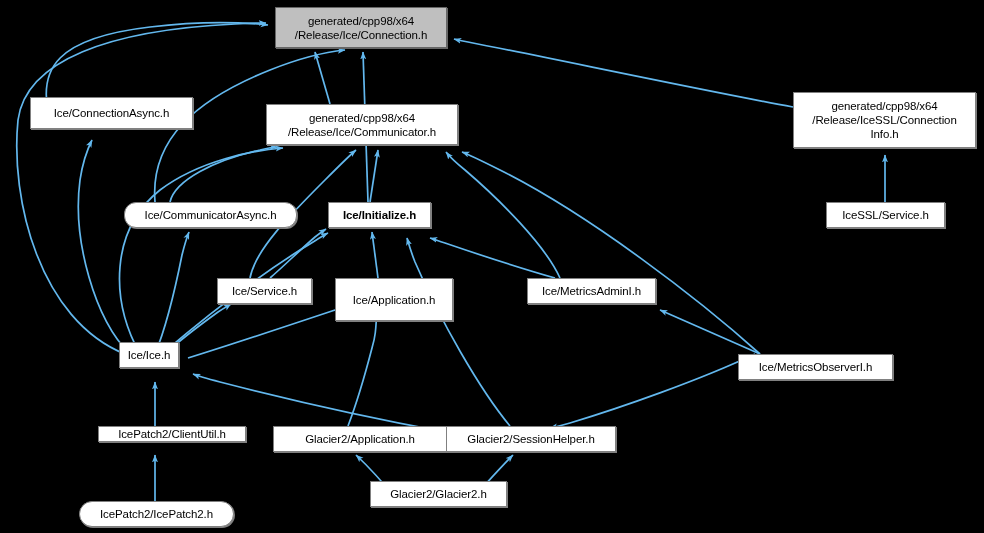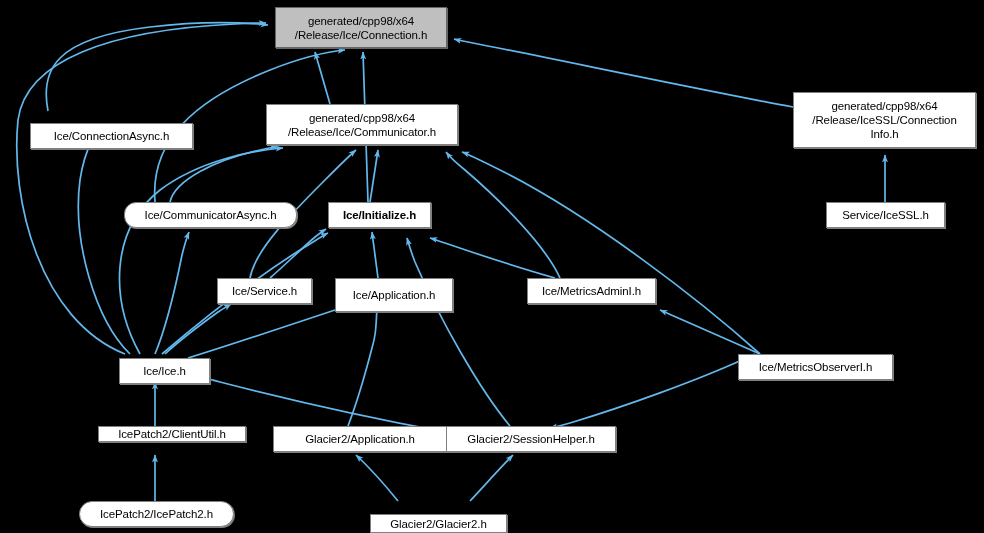--- a/index.html
+++ b/index.html
@@ -94,34 +94,34 @@
         <path d="M 155 501 L 155 455" fill="none" stroke="#63b8ee" stroke-width="1.7" marker-end="url(#arrowhead)"></path>
         <path d="M 398 501 C 385 485 370 468 356 455" fill="none" stroke="#63b8ee" stroke-width="1.7" marker-end="url(#arrowhead)"></path>
         <path d="M 470 501 C 485 485 500 468 513 455" fill="none" stroke="#63b8ee" stroke-width="1.7" marker-end="url(#arrowhead)"></path>
         <path d="M 885 202 L 885 155" fill="none" stroke="#63b8ee" stroke-width="1.7" marker-end="url(#arrowhead)"></path>
       </g>
   </svg>
 
   <div id="nodes-layer">
       <div class="node-box current" style="left: 275px; top: 7px; width: 172px; height: 41px;"><span class="node-label">generated/cpp98/x64
 /Release/Ice/Connection.h</span></div>
-      <div class="node-box" style="left: 30px; top: 123px; width: 163px; height: 26px;"><span class="node-label">Ice/ConnectionAsync.h</span></div>
+      <div class="node-box" style="left: 30px; top: 97px; width: 163px; height: 32px;"><span class="node-label">Ice/ConnectionAsync.h</span></div>
       <div class="node-box" style="left: 266px; top: 104px; width: 192px; height: 41px;"><span class="node-label">generated/cpp98/x64
 /Release/Ice/Communicator.h</span></div>
       <div class="node-box" style="left: 793px; top: 92px; width: 183px; height: 56px;"><span class="node-label">generated/cpp98/x64
 /Release/IceSSL/Connection
 Info.h</span></div>
       <div class="node-box" style="left: 124px; top: 202px; width: 173px; height: 26px; border-radius: 12px;"><span class="node-label">Ice/CommunicatorAsync.h</span></div>
       <div class="node-box" style="left: 328px; top: 202px; width: 103px; height: 26px; font-weight: bold;"><span class="node-label">Ice/Initialize.h</span></div>
-      <div class="node-box" style="left: 826px; top: 202px; width: 119px; height: 26px;"><span class="node-label">Service/IceSSL.h</span></div>
+      <div class="node-box" style="left: 826px; top: 202px; width: 119px; height: 26px;"><span class="node-label">IceSSL/Service.h</span></div>
       <div class="node-box" style="left: 217px; top: 278px; width: 95px; height: 26px;"><span class="node-label">Ice/Service.h</span></div>
-      <div class="node-box" style="left: 335px; top: 278px; width: 118px; height: 34px;"><span class="node-label">Ice/Application.h</span></div>
+      <div class="node-box" style="left: 335px; top: 278px; width: 118px; height: 43px;"><span class="node-label">Ice/Application.h</span></div>
       <div class="node-box" style="left: 527px; top: 278px; width: 129px; height: 26px;"><span class="node-label">Ice/MetricsAdminI.h</span></div>
-      <div class="node-box" style="left: 119px; top: 358px; width: 91px; height: 26px;"><span class="node-label">Ice/Ice.h</span></div>
+      <div class="node-box" style="left: 119px; top: 342px; width: 60px; height: 26px;"><span class="node-label">Ice/Ice.h</span></div>
       <div class="node-box" style="left: 738px; top: 354px; width: 155px; height: 26px;"><span class="node-label">Ice/MetricsObserverI.h</span></div>
       <div class="node-box" style="left: 98px; top: 426px; width: 148px; height: 16px;"><span class="node-label">IcePatch2/ClientUtil.h</span></div>
       <div class="node-box" style="left: 273px; top: 426px; width: 174px; height: 26px;"><span class="node-label">Glacier2/Application.h</span></div>
       <div class="node-box" style="left: 446px; top: 426px; width: 170px; height: 26px;"><span class="node-label">Glacier2/SessionHelper.h</span></div>
       <div class="node-box" style="left: 79px; top: 501px; width: 155px; height: 26px; border-radius: 13px;"><span class="node-label">IcePatch2/IcePatch2.h</span></div>
-      <div class="node-box" style="left: 370px; top: 514px; width: 137px; height: 19px;"><span class="node-label">Glacier2/Glacier2.h</span></div>
+      <div class="node-box" style="left: 370px; top: 481px; width: 137px; height: 26px;"><span class="node-label">Glacier2/Glacier2.h</span></div>
     </div>
 
 </div>
 
 </body></html>

